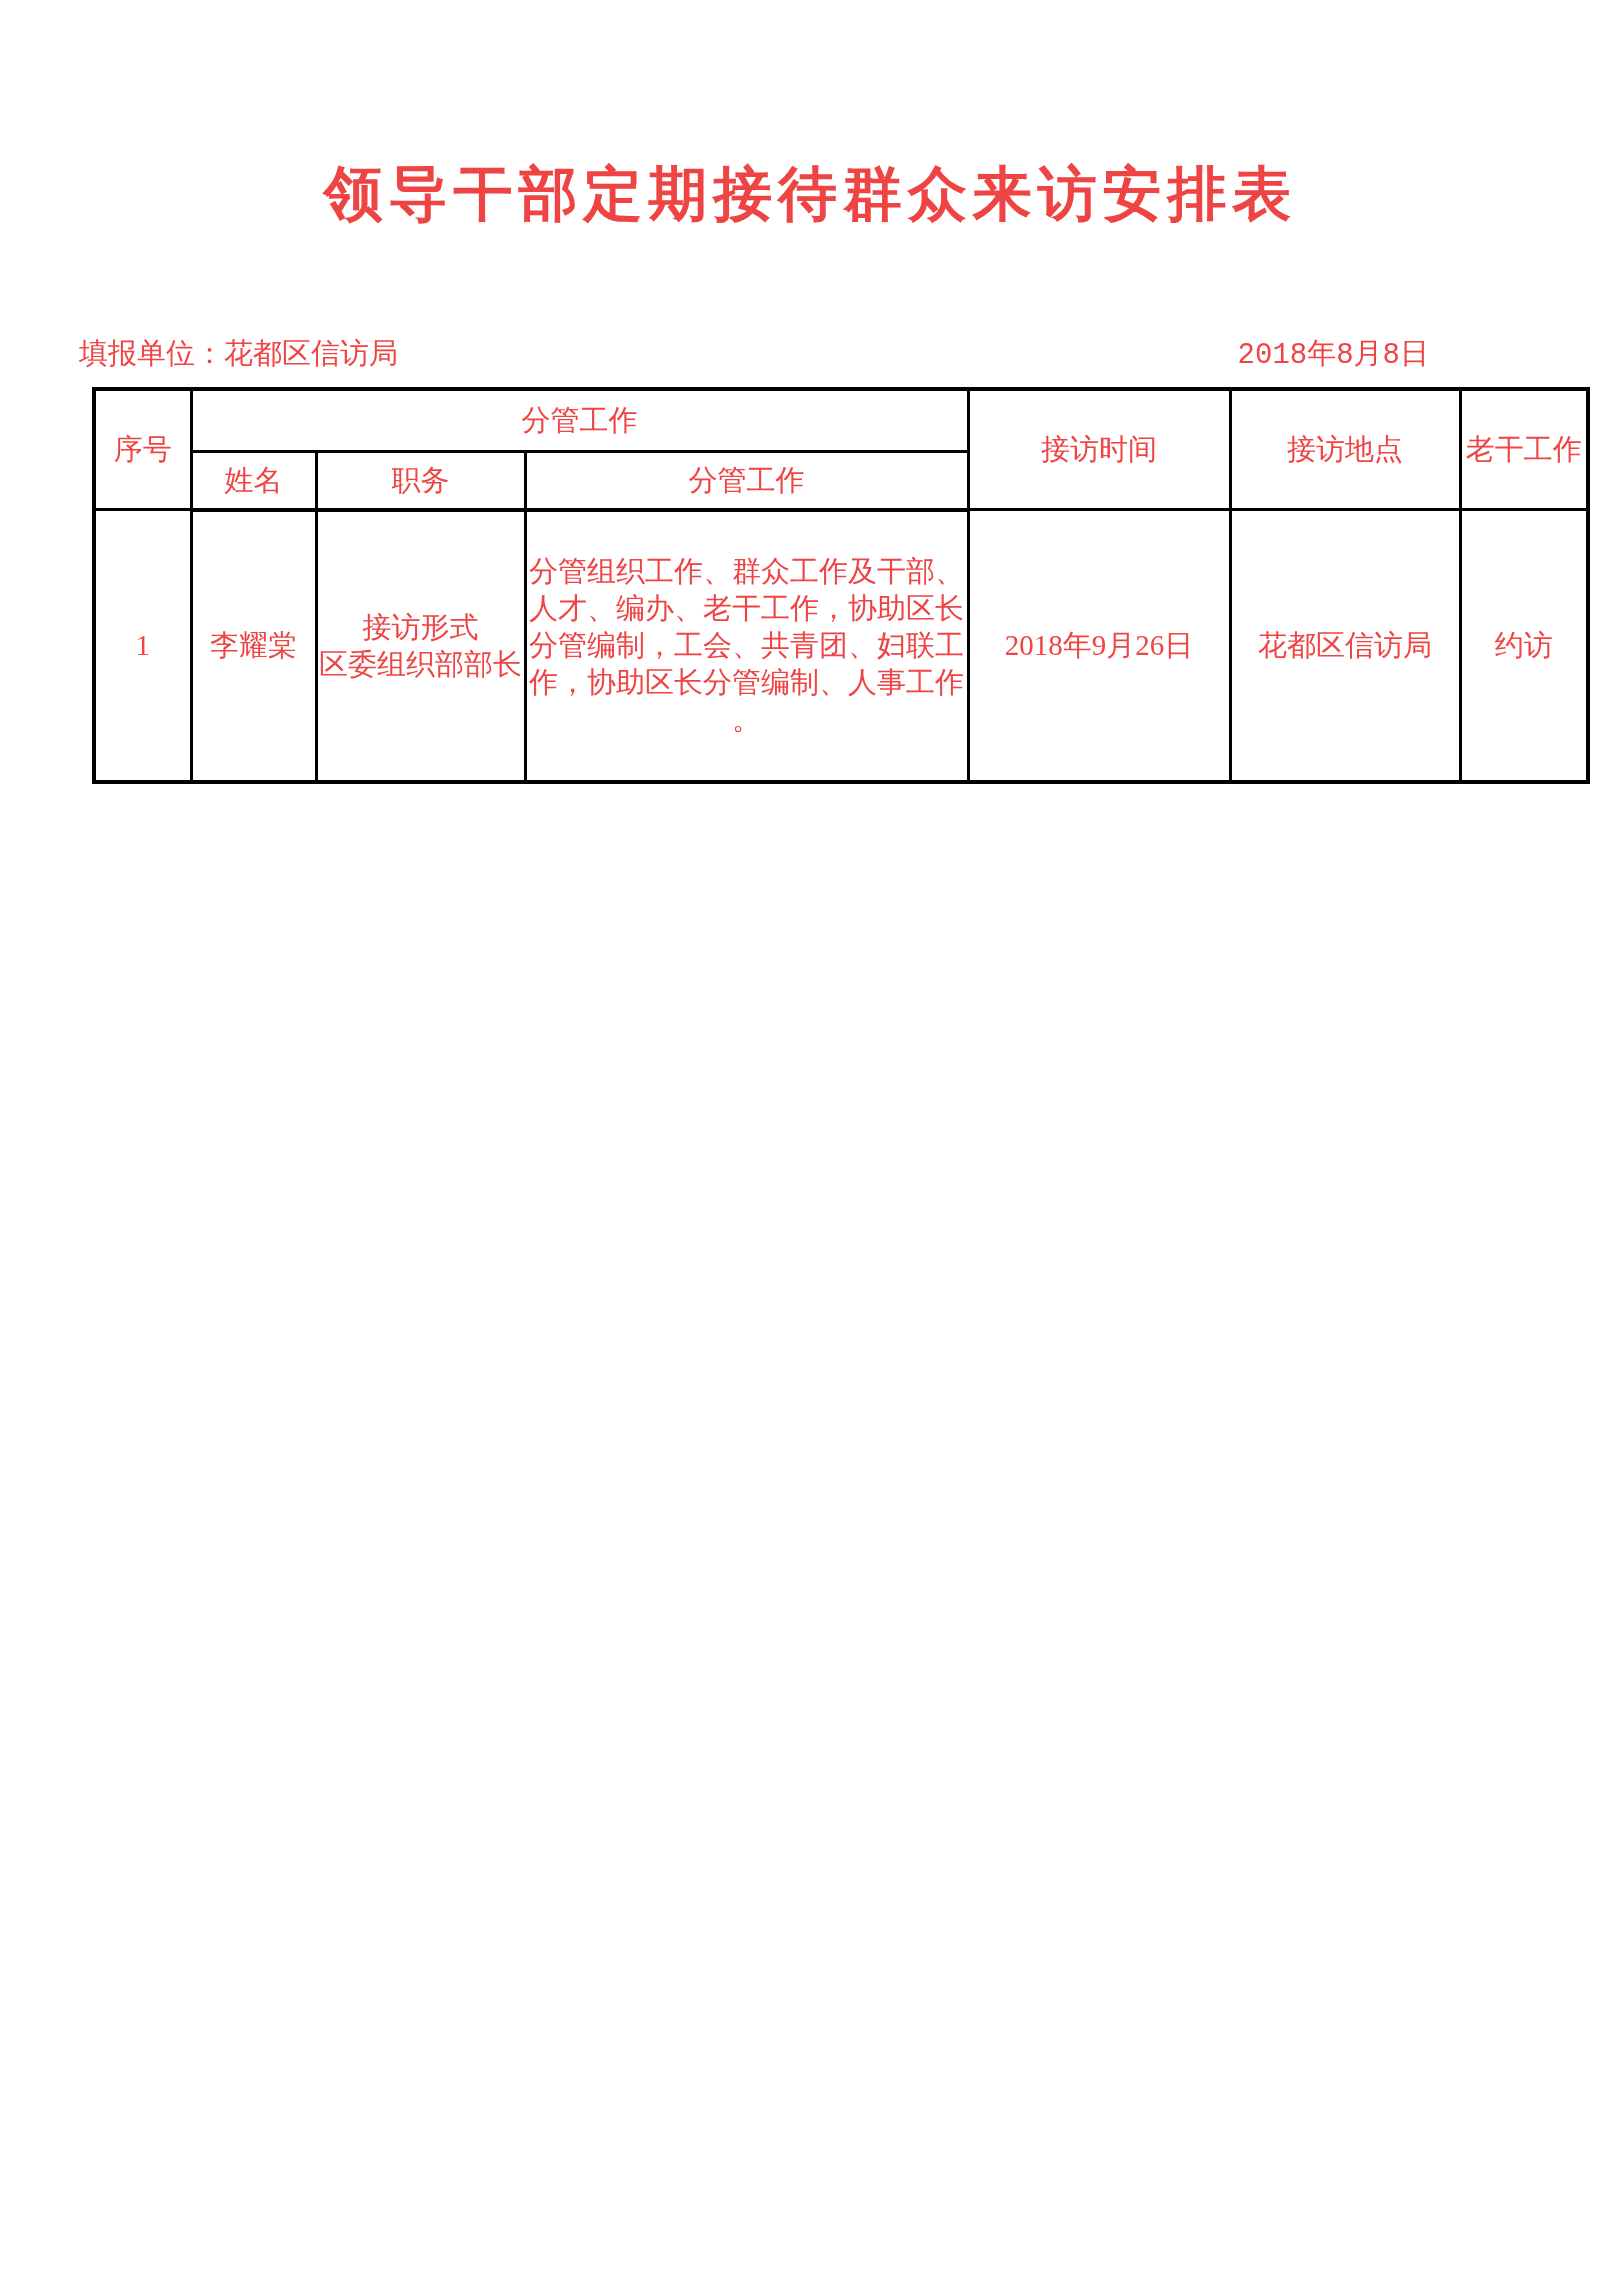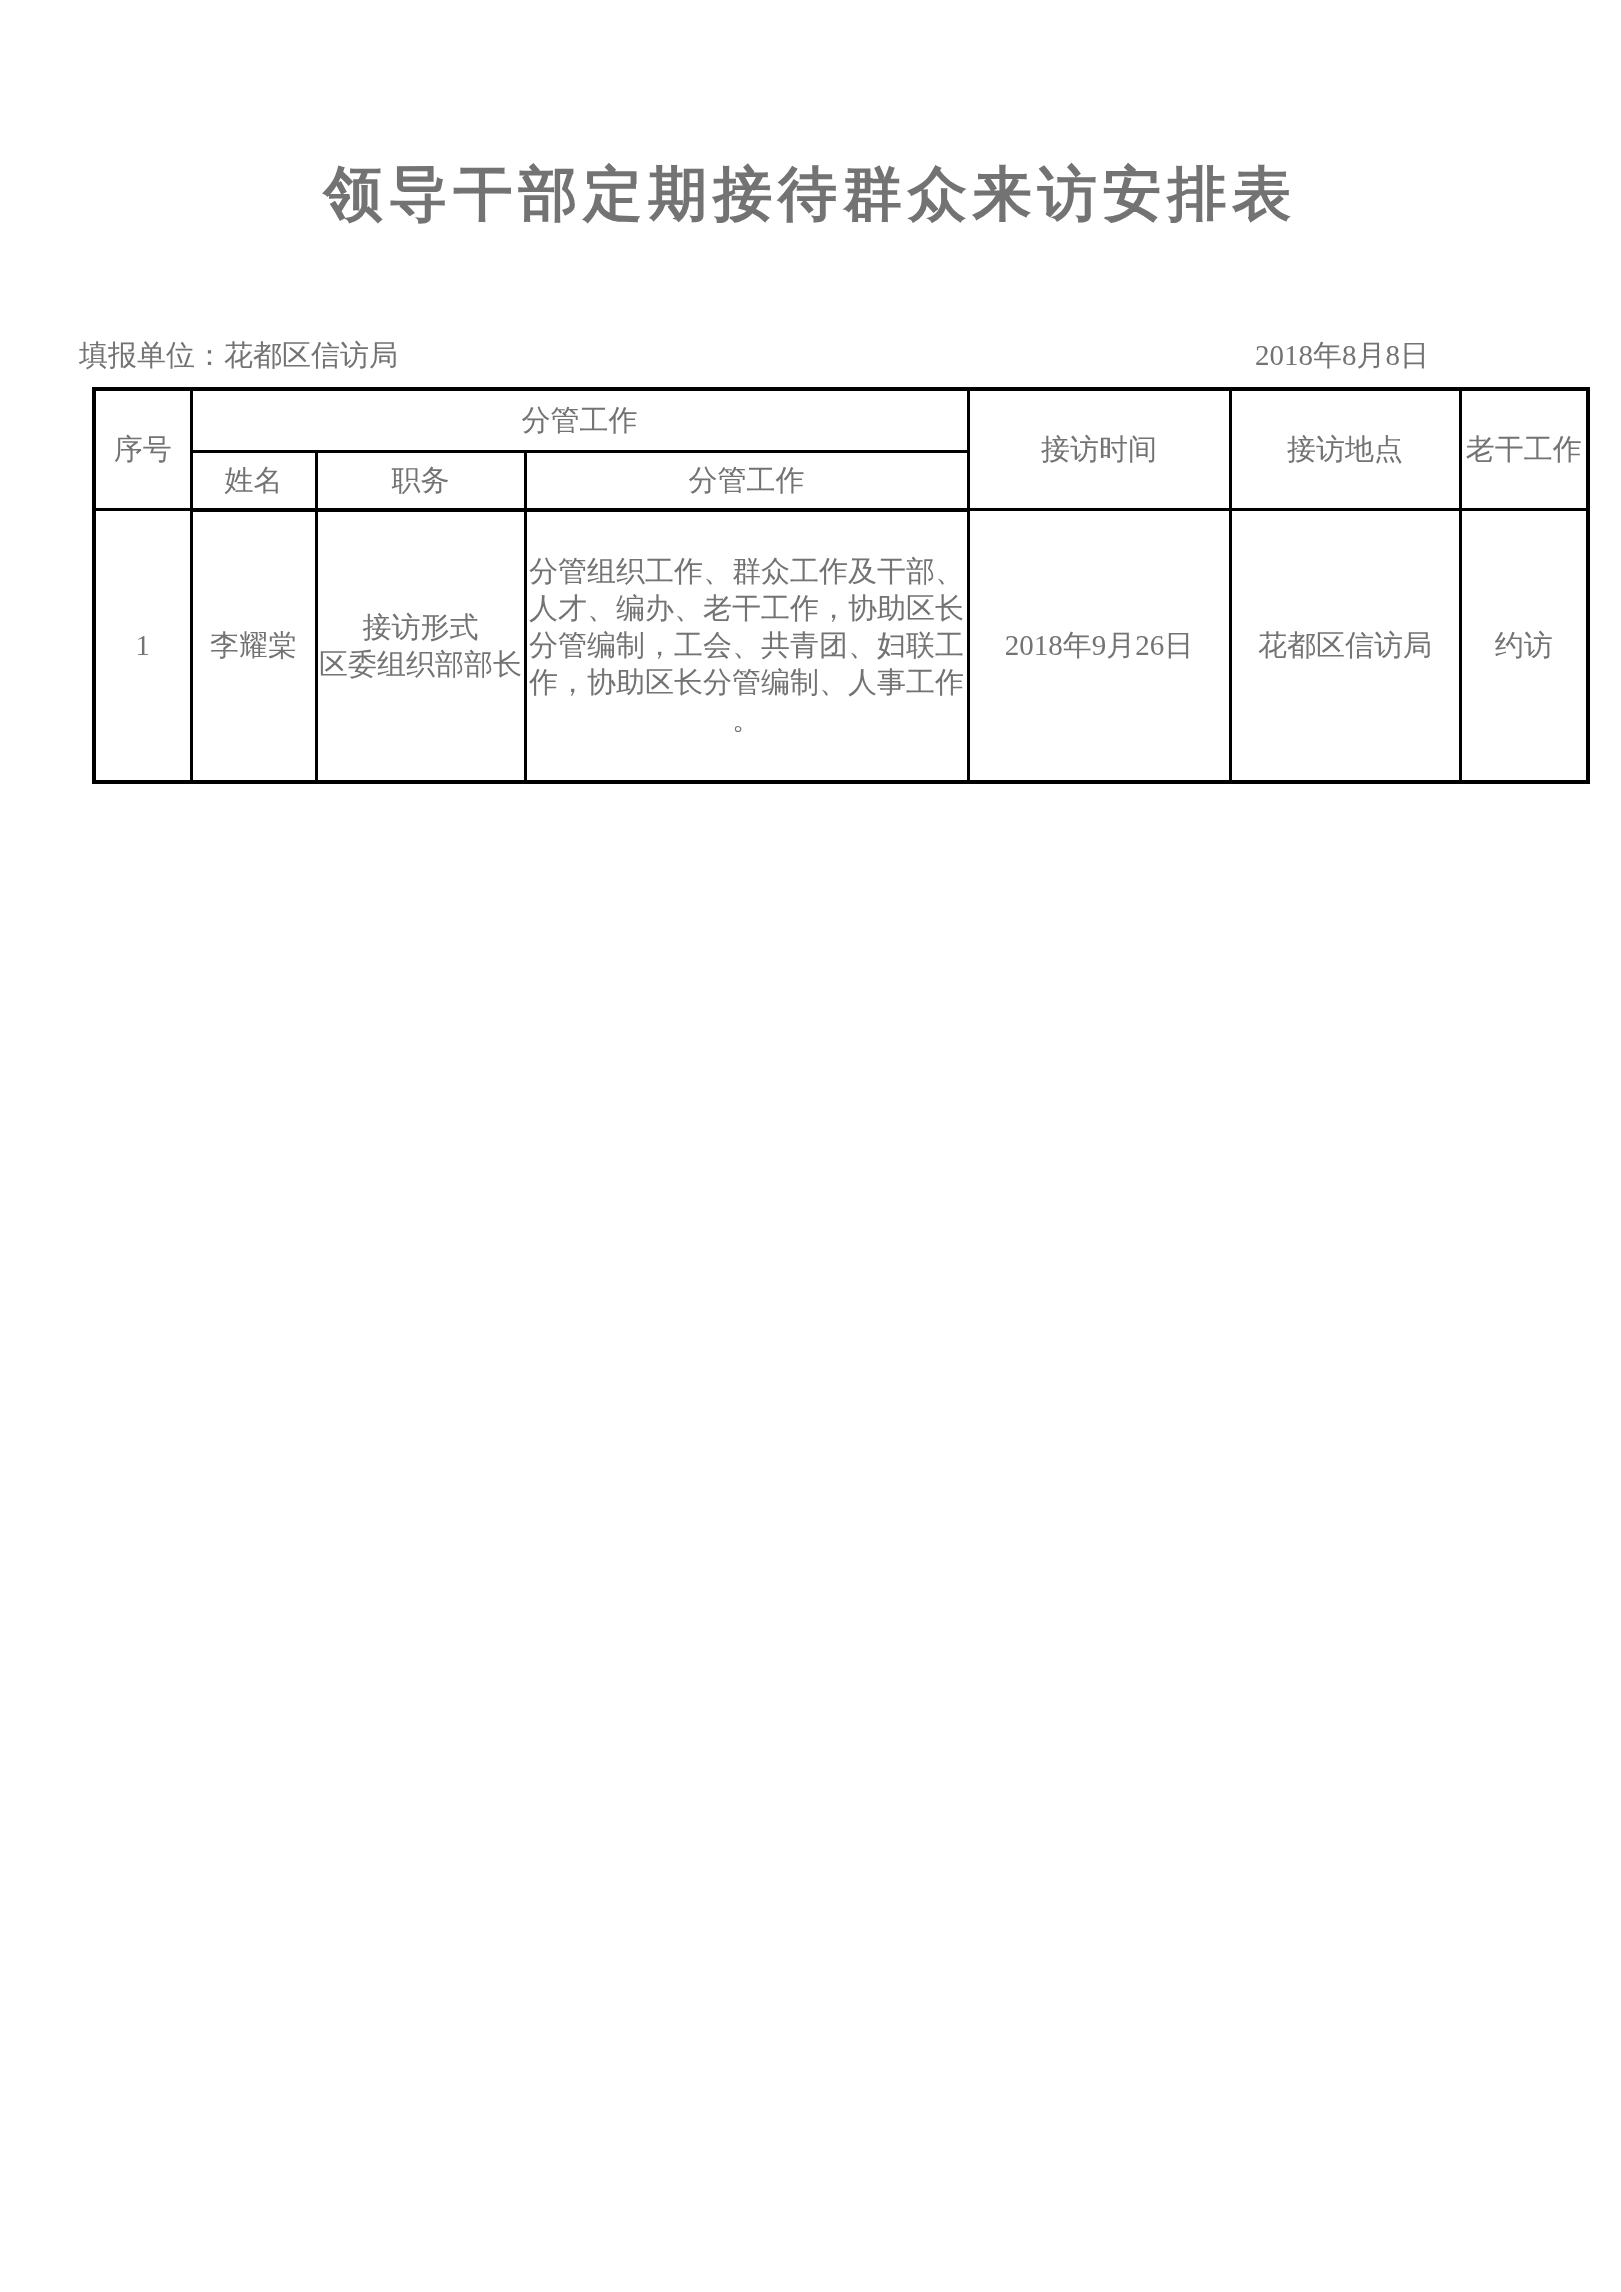--- a/index.html
+++ b/index.html
@@ -1,42 +1,42 @@
 <!DOCTYPE html>
 <html><head>
 <meta charset="utf-8">
 <style>
   html, body { margin: 0; padding: 0; background: #ffffff; }
   .page {
     position: relative;
     width: 1621px;
     height: 2293px;
     background: #ffffff;
-    color: #737373;
+    color: #ef4444;
     overflow: hidden;
   }
   .doc-title {
     padding-top: 165px;
     text-align: center;
     font-family: "Liberation Sans", sans-serif;
     font-weight: bold;
     font-size: 59px;
     line-height: 1;
     letter-spacing: 5.9px;
     white-space: nowrap;
   }
   .info-row {
     box-sizing: border-box;
     width: 1495px;
     margin: 114px 0 13.7px 72px;
     padding: 0 138px 0 6.9px;
     display: flex;
     justify-content: space-between;
     align-items: flex-end;
-    font-family: Liberation Serif, serif;
+    font-family: Liberation Mono, monospace;
     font-size: 29px;
     line-height: 35px;
   }
   table.schedule {
     margin-left: 92px;
     width: 1495px;
     table-layout: fixed;
     border-collapse: collapse;
     border: 4.9px solid #000;
     font-family: "Liberation Serif", serif;

